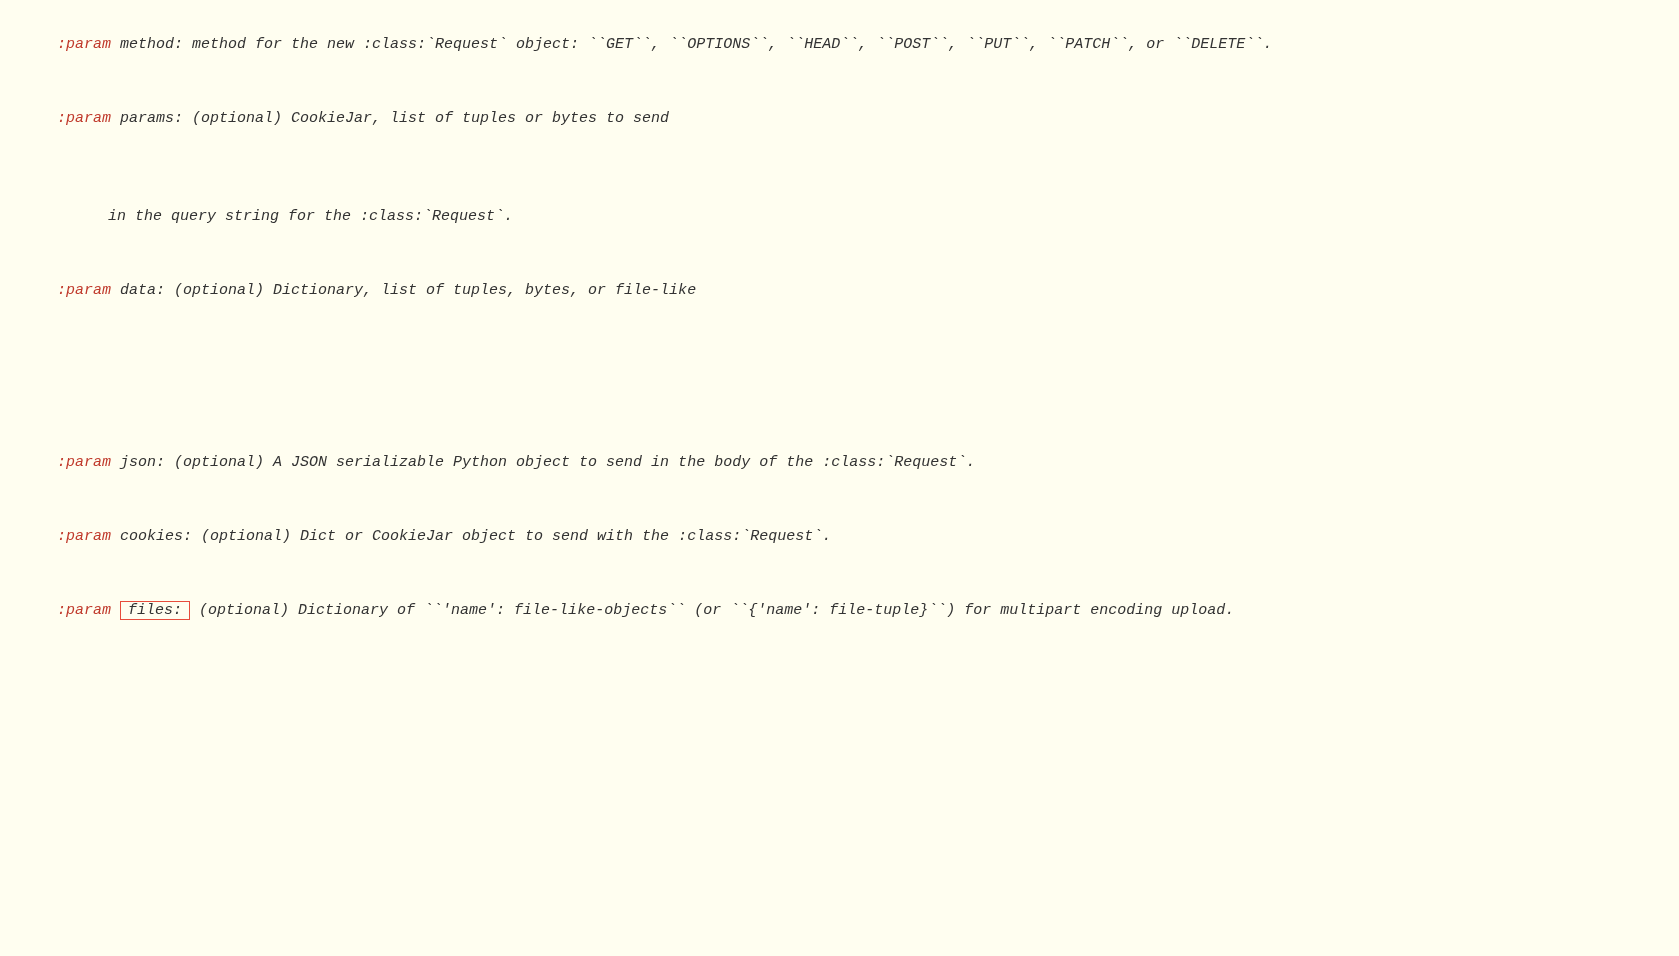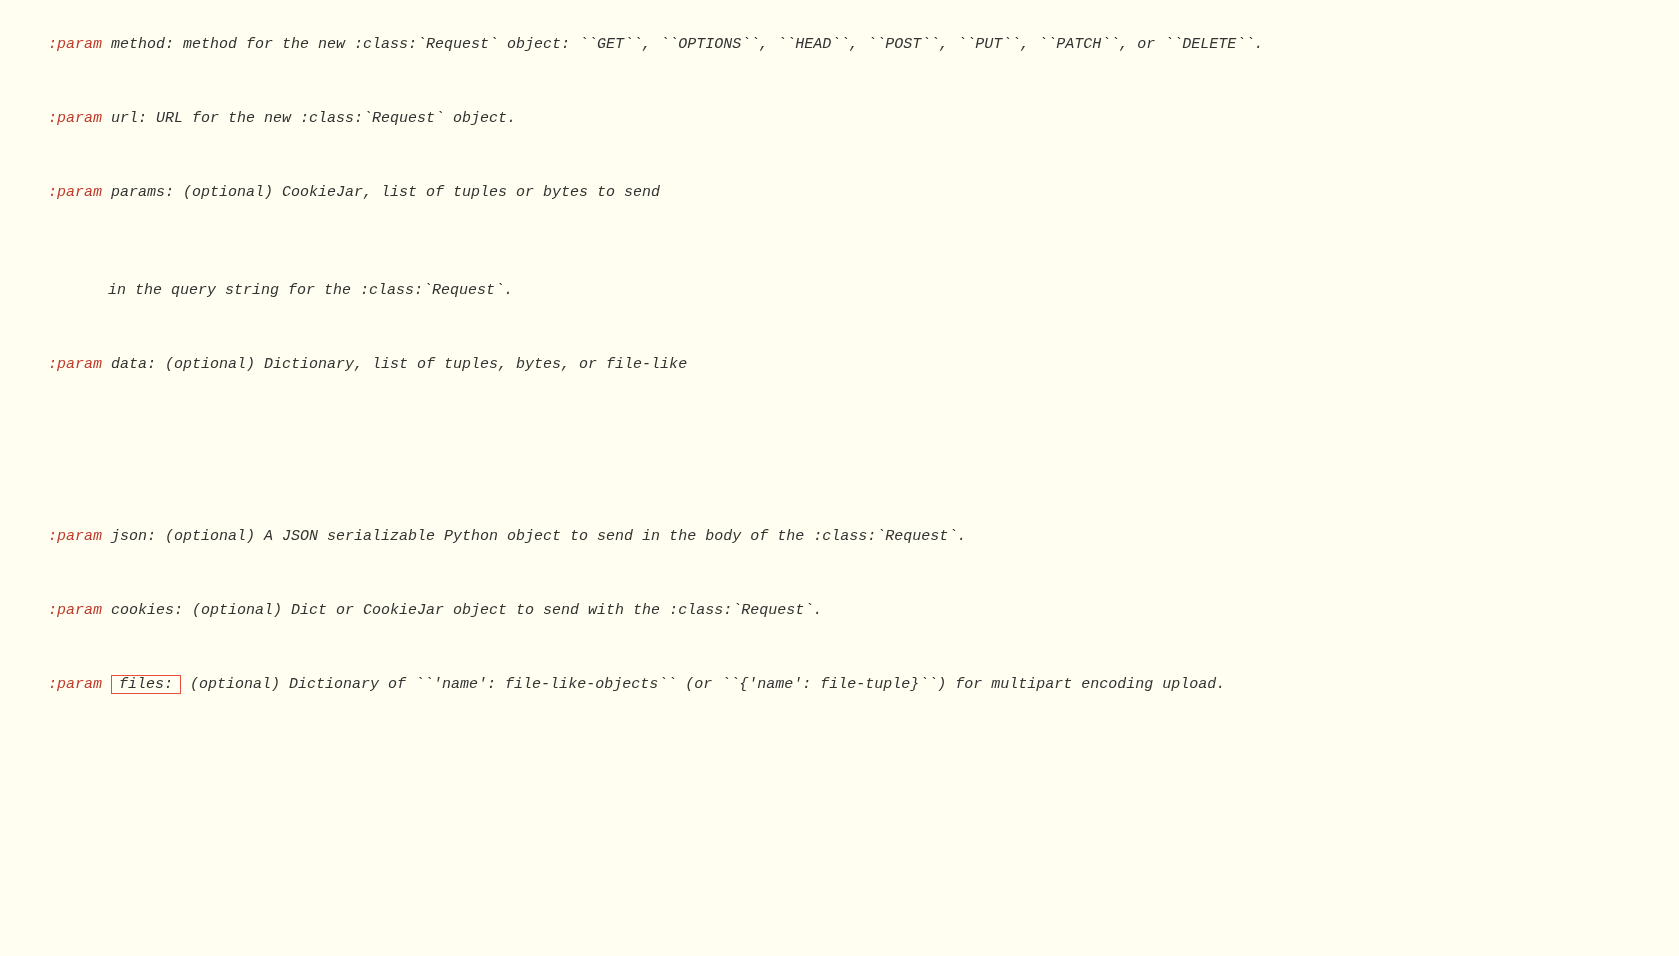--- a/index.html
+++ b/index.html
@@ -26,20 +26,21 @@
     .doc-line {
       white-space: pre-wrap;
       word-break: break-word;
       padding: 1px 0;
     }
 
     .param-tag {
       color: #c0392b;
       font-style: italic;
       font-weight: normal;
+      margin-left: 9px;
     }
 
     .highlighted-box {
       display: inline;
       border: 1.5px solid #e74c3c;
       padding: 0 7px;
     }
 
     .indent {
       display: inline-block;
@@ -57,23 +58,20 @@
   </style>
 </head>
 <body>
 
 <div class="doc-container">
 
   <div class="doc-line">
     <span class="param-tag">:param</span><span class="doc-text"> method: method for the new :class:`Request` object: ``GET``, ``OPTIONS``, ``HEAD``, ``POST``, ``PUT``, ``PATCH``, or ``DELETE``.</span>
   </div>
 
-  <div class="doc-line">
-    <span class="param-tag">:param</span><span class="doc-text"> url: URL for the new :class:`Request` object.</span>
-  </div>
 
   <div class="doc-line">
     <span class="param-tag">:param</span><span class="doc-text"> params: (optional) CookieJar, list of tuples or bytes to send</span>
   </div>
 
   <div class="doc-line">
     <span class="indent">&nbsp;&nbsp;&nbsp;&nbsp;&nbsp;&nbsp;&nbsp;</span><span class="doc-text">in the query string for the :class:`Request`.</span>
   </div>
 
   <div class="doc-line">

